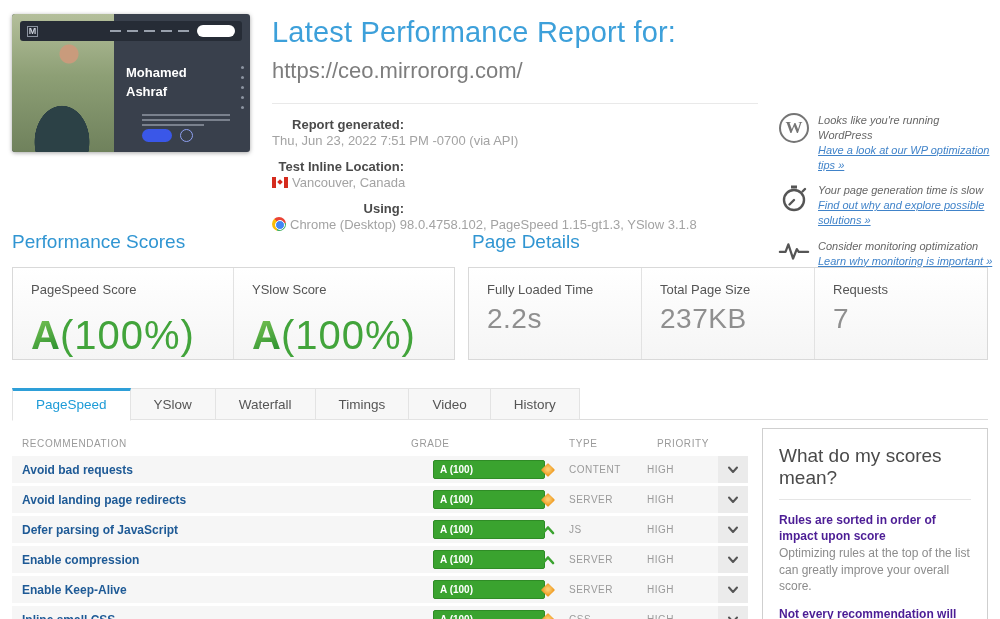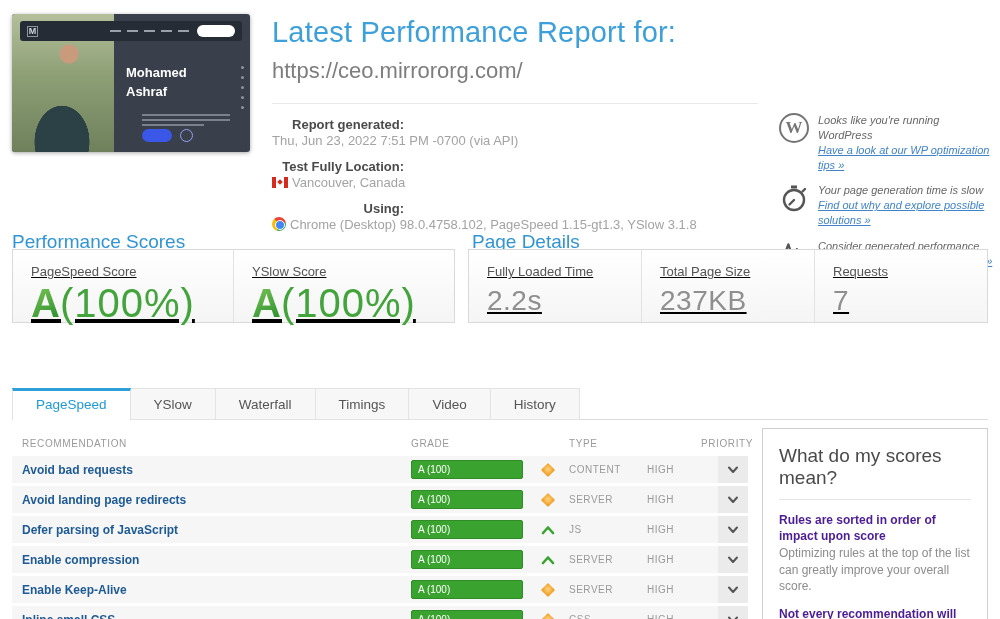--- a/index.html
+++ b/index.html
@@ -62,54 +62,54 @@
   .n-icon { width:32px; flex:none; margin-right:8px; display:flex; justify-content:center; align-items:flex-start; }
   .wp-icon { width:30px; height:30px; border-radius:50%; border:2px solid #757575; color:#757575;
     font-family:"Liberation Serif", serif; font-size:17px; font-weight:bold;
     display:flex; align-items:center; justify-content:center; }
   .n-body { font-size:11px; color:#666; line-height:1.35;font-style:italic; }
   .n-link { color:#4083c9; text-decoration:underline; cursor:pointer; }
 
   
   .sec-h { position:absolute; top:231px; font-size:19px; color:#3095d2; }
   .sec-h.perf { left:12px; } .sec-h.det { left:472px; }
-  .box { position:absolute; top:249px; height:74px; border:1px solid #d9d9d9;
-    background:linear-gradient(#ffffff, #f5f5f5); display:flex;text-decoration:underline; }
+  .box { position:absolute; top:267px; height:93px; border:1px solid #d9d9d9;
+    background:linear-gradient(#ffffff, #f5f5f5); display:flex; }
   .box.scores { left:12px; width:443px; }
   .box.details { left:468px; width:520px; }
   .cell { flex:1; padding:14px 0 0 18px; }
   .cell + .cell { border-left:1px solid #e2e2e2; }
   .cell-label { font-size:13px; color:#555; }
-  .score-val { font-size:40px; margin-top:2px; }
+  .score-val { font-size:40px; margin-top:16px; }
   .letter { font-weight:bold; color:#3fa139;
     background:linear-gradient(150deg,#7cc455 10%, #2e9331 85%);
     -webkit-background-clip:text; background-clip:text; -webkit-text-fill-color:transparent; }
   .pct { color:#42a43b; letter-spacing:1px; }
   .detail-val { font-size:28px; color:#8f8f8f; margin-top:6px; letter-spacing:.5px; }
 
   
   .tabs { position:absolute; left:12px; top:388px; display:flex; align-items:flex-start; z-index:3; }
   .tab { height:32px; line-height:31px; padding:0 23px; font-size:13.5px; color:#555;
     background:#f7f7f7; border:1px solid #e3e3e3; border-left:none; cursor:pointer; }
   .tab:first-child { border-left:1px solid #e3e3e3; }
   .tab.active { background:#fff; color:#1d9bd7; border-top:3px solid #2e9fd8;
     border-bottom:1px solid #fff; height:33px; line-height:27px; position:relative; z-index:4;text-align:center; }
   .tabs-line { position:absolute; left:12px; top:419px; width:976px; height:1px; background:#dcdcdc; z-index:1; }
 
   
   .tbl-head { position:absolute; left:12px; top:436px; width:736px; height:18px;
     font-size:10px; color:#9a9a9a; letter-spacing:.6px; }
   .th { position:absolute; top:2px; }
-  .th-rec { left:10px; } .th-grade { left:399px; } .th-type { left:557px; } .th-pri { left:645px;margin-left:44px; }
+  .th-rec { left:10px; } .th-grade { left:399px; } .th-type { left:557px; } .th-pri { left:645px; }
   .rows { position:absolute; left:12px; top:456px; width:736px; }
   .row { height:27px; margin-bottom:3px; background:#f6f6f6; display:flex; align-items:center; padding-left:10px; }
   .row-name { flex:1; font-size:12px; font-weight:bold; color:#1e5a96; text-decoration:none; cursor:pointer; }
   .row-grade { width:116px; flex:none; }
   .badge { display:block; width:112px; height:19px; line-height:18px; background:#3aa32f;
-    border:1px solid #2f8c26; border-radius:2px; color:#fff; font-size:10px; font-weight:normal; padding-left:6px; }
+    border:1px solid #2f8c26; border-radius:2px; color:#fff; font-size:10px; font-weight:bold; padding-left:6px;margin-left:22px; }
   .row-icon { width:42px; flex:none; display:flex; justify-content:center; align-items:center; }
   .diamond { width:10px; height:10px; transform:rotate(45deg); border-radius:1px;
     background:radial-gradient(circle at 45% 45%, #fccb6e 15%, #f09d25 75%); }
   .row-type { width:78px; flex:none; font-size:10px; color:#9a9a9a; letter-spacing:.5px; }
   .row-pri { width:68px; flex:none; font-size:10px; color:#9a9a9a; letter-spacing:.5px; }
   .row-expand { width:30px; margin-left:3px; flex:none; align-self:stretch; background:#ebebeb;
     display:flex; align-items:center; justify-content:center; cursor:pointer; }
 
   
   .sidebar { position:absolute; left:762px; top:428px; width:226px; height:260px;
@@ -159,21 +159,21 @@
   <h1 class="h1">Latest Performance Report for:</h1>
   <div class="url">https://ceo.mirrororg.com/</div>
   <div class="header-sep"></div>
 
   <div class="meta">
     <div class="meta-row">
         <span class="meta-label">Report generated:</span>
         <span class="meta-value"><span>Thu, Jun 23, 2022 7:51 PM -0700 (via API)</span></span>
       </div>
       <div class="meta-row">
-        <span class="meta-label">Test Fully Location:</span>
+        <span class="meta-label">Test Inline Location:</span>
         <span class="meta-value"><span class="flag"><span class="leaf"></span></span><span>Vancouver, Canada</span></span>
       </div>
       <div class="meta-row">
         <span class="meta-label">Using:</span>
         <span class="meta-value"><span class="chrome"></span><span>Chrome (Desktop) 98.0.4758.102, PageSpeed 1.15-gt1.3, YSlow 3.1.8</span></span>
       </div>
   </div>
 
   <div class="notices">
     <div class="notice">
@@ -203,21 +203,21 @@
         </span>
       </div>
       <div class="notice">
         <span class="n-icon">
 
           <svg width="34" height="24" viewBox="0 0 34 24">
             <path d="M2 13 h6 l3 -8 l5 15 l4 -10 l2 3 h10" fill="none" stroke="#555" stroke-width="2.4" stroke-linecap="round" stroke-linejoin="round"></path>
           </svg>
         </span>
         <span class="n-body">
-          <span class="n-text">Consider generated performance</span><br>
+          <span class="n-text">Consider monitoring optimization</span><br>
           <a class="n-link">Learn why monitoring is important »</a>
         </span>
       </div>
   </div>
 
   <div class="sec-h perf">Performance Scores</div>
   <div class="box scores">
     <div class="cell">
         <div class="cell-label">PageSpeed Score</div>
         <div class="score-val"><span class="letter">A</span><span class="pct">(100%)</span></div>

